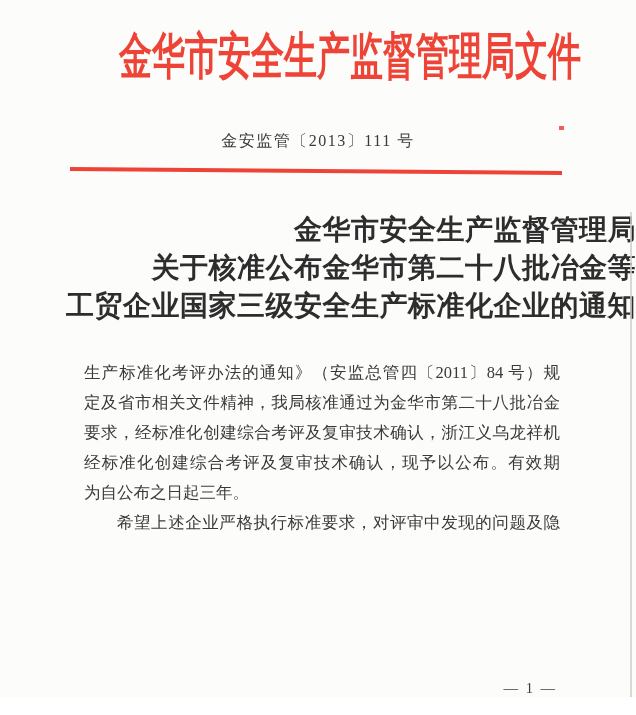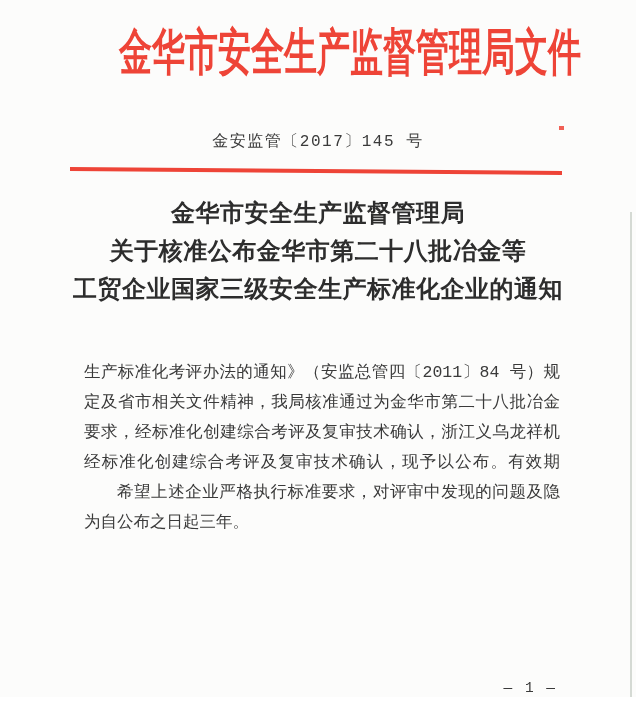--- a/index.html
+++ b/index.html
@@ -7,21 +7,21 @@
     margin: 0;
     padding: 0;
     background: #ffffff;
   }
   .page {
     position: relative;
     width: 636px;
     height: 697px;
     overflow: hidden;
     background: var(--page_bg, #fcfcfb);
-    font-family: Liberation Mono, monospace;
+    font-family: Liberation Serif, serif;
   }
   
   .header {
     position: absolute;
     top: 26px;
     left: 0;
     right: 0;
     text-align: center;
   }
   .header .org {
@@ -61,25 +61,25 @@
     left: 559px;
     top: 126px;
     width: 5px;
     height: 4px;
     background: var(--accent_red, #ee4437);
     opacity: 0.85;
   }
   
   .title {
     position: absolute;
-    top: 196px;
+    top: 211px;
     left: 0;
     right: 0;
-    text-align: center;
-    font-size: 24px;
+    text-align: right;
+    font-size: 28px;
     font-weight: bold;
     line-height: 38px;
     color: var(--text_dark, #2d2d2d);
     letter-spacing: 0.5px;
   }
   
   .body {
     position: absolute;
     top: 358px;
     left: 84px;
@@ -123,37 +123,37 @@
 </style>
 </head>
 <body>
 
 <div class="page">
 
   <div class="header">
     <span class="org">金华市安全生产监督管理局文件</span>
   </div>
 
-  <div class="docnum">金安监管〔2017〕145 号</div>
+  <div class="docnum">金安监管〔2013〕111 号</div>
 
   <div class="redline"></div>
   <div class="speck"></div>
 
   <div class="title">
     <div>金华市安全生产监督管理局</div>
     <div>关于核准公布金华市第二十八批冶金等</div>
     <div>工贸企业国家三级安全生产标准化企业的通知</div>
   </div>
 
   <div class="body">
     <div class="bline full">生产标准化考评办法的通知》（安监总管四〔2011〕84 号）规</div>
     <div class="bline full">定及省市相关文件精神，我局核准通过为金华市第二十八批冶金</div>
     <div class="bline full">要求，经标准化创建综合考评及复审技术确认，浙江义乌龙祥机</div>
     <div class="bline full">经标准化创建综合考评及复审技术确认，现予以公布。有效期</div>
+    <div class="bline">为自公布之日起三年。</div>
     <div class="bline ind full">希望上述企业严格执行标准要求，对评审中发现的问题及隐</div>
-    <div class="bline">为自公布之日起三年。</div>
   </div>
 
   <div class="pagenum">— 1 —</div>
 
   <div class="edge"></div>
 
 </div>
 
 </body></html>

